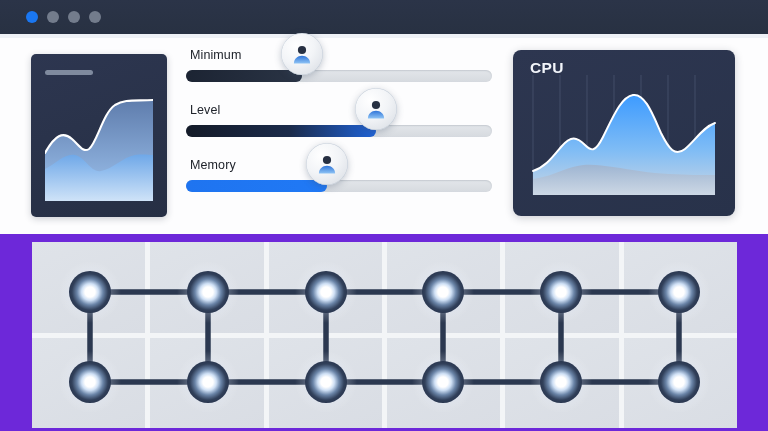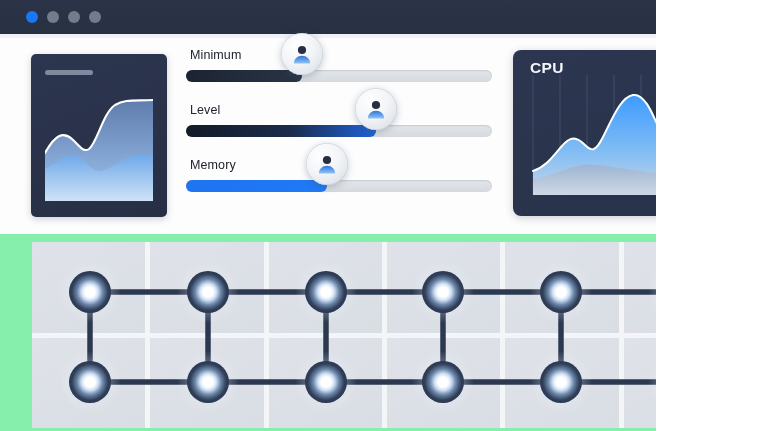--- a/index.html
+++ b/index.html
@@ -9,23 +9,23 @@
   }
   body {
     width: 768px;
     height: 431px;
     overflow: hidden;
     font-family: "Liberation Sans", sans-serif;
   }
 
   #app {
     position: relative;
-    width: 656px;
+    width: 768px;
     height: 431px;
-    background: #86efac;
+    background: #6d28d9;
     overflow: hidden;
     text-decoration: underline;
   }
 
   
   .titlebar {
     position: absolute;
     left: 0; top: 0;
     width: 768px;
     height: 34px;

